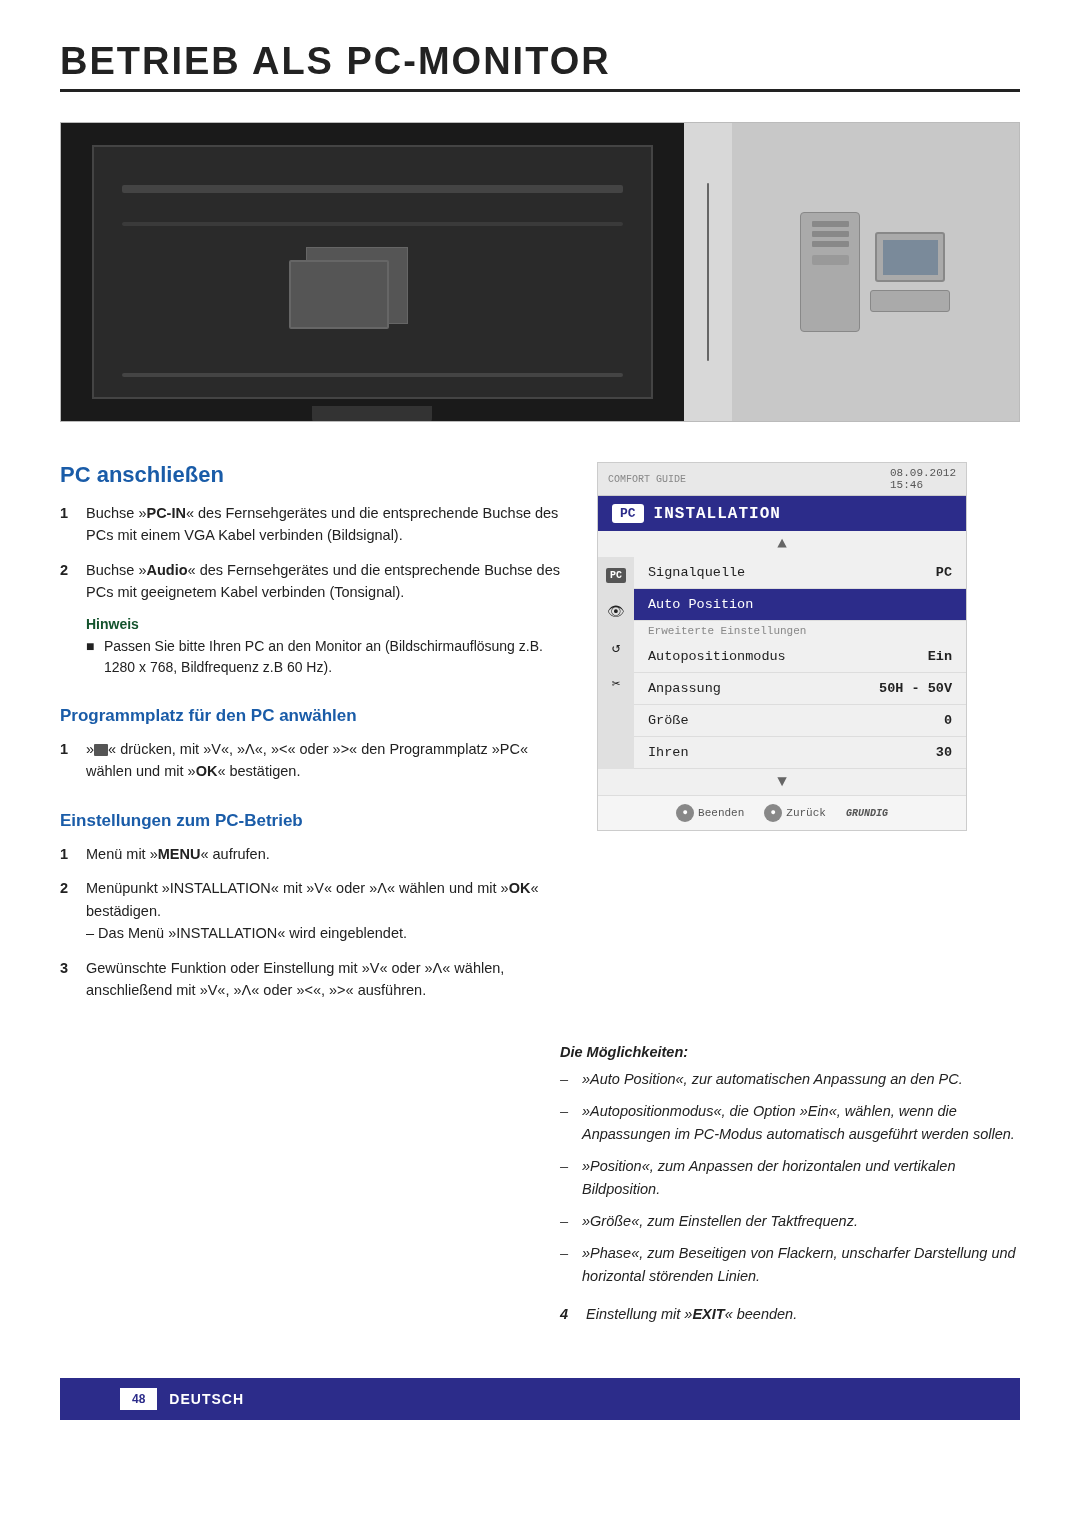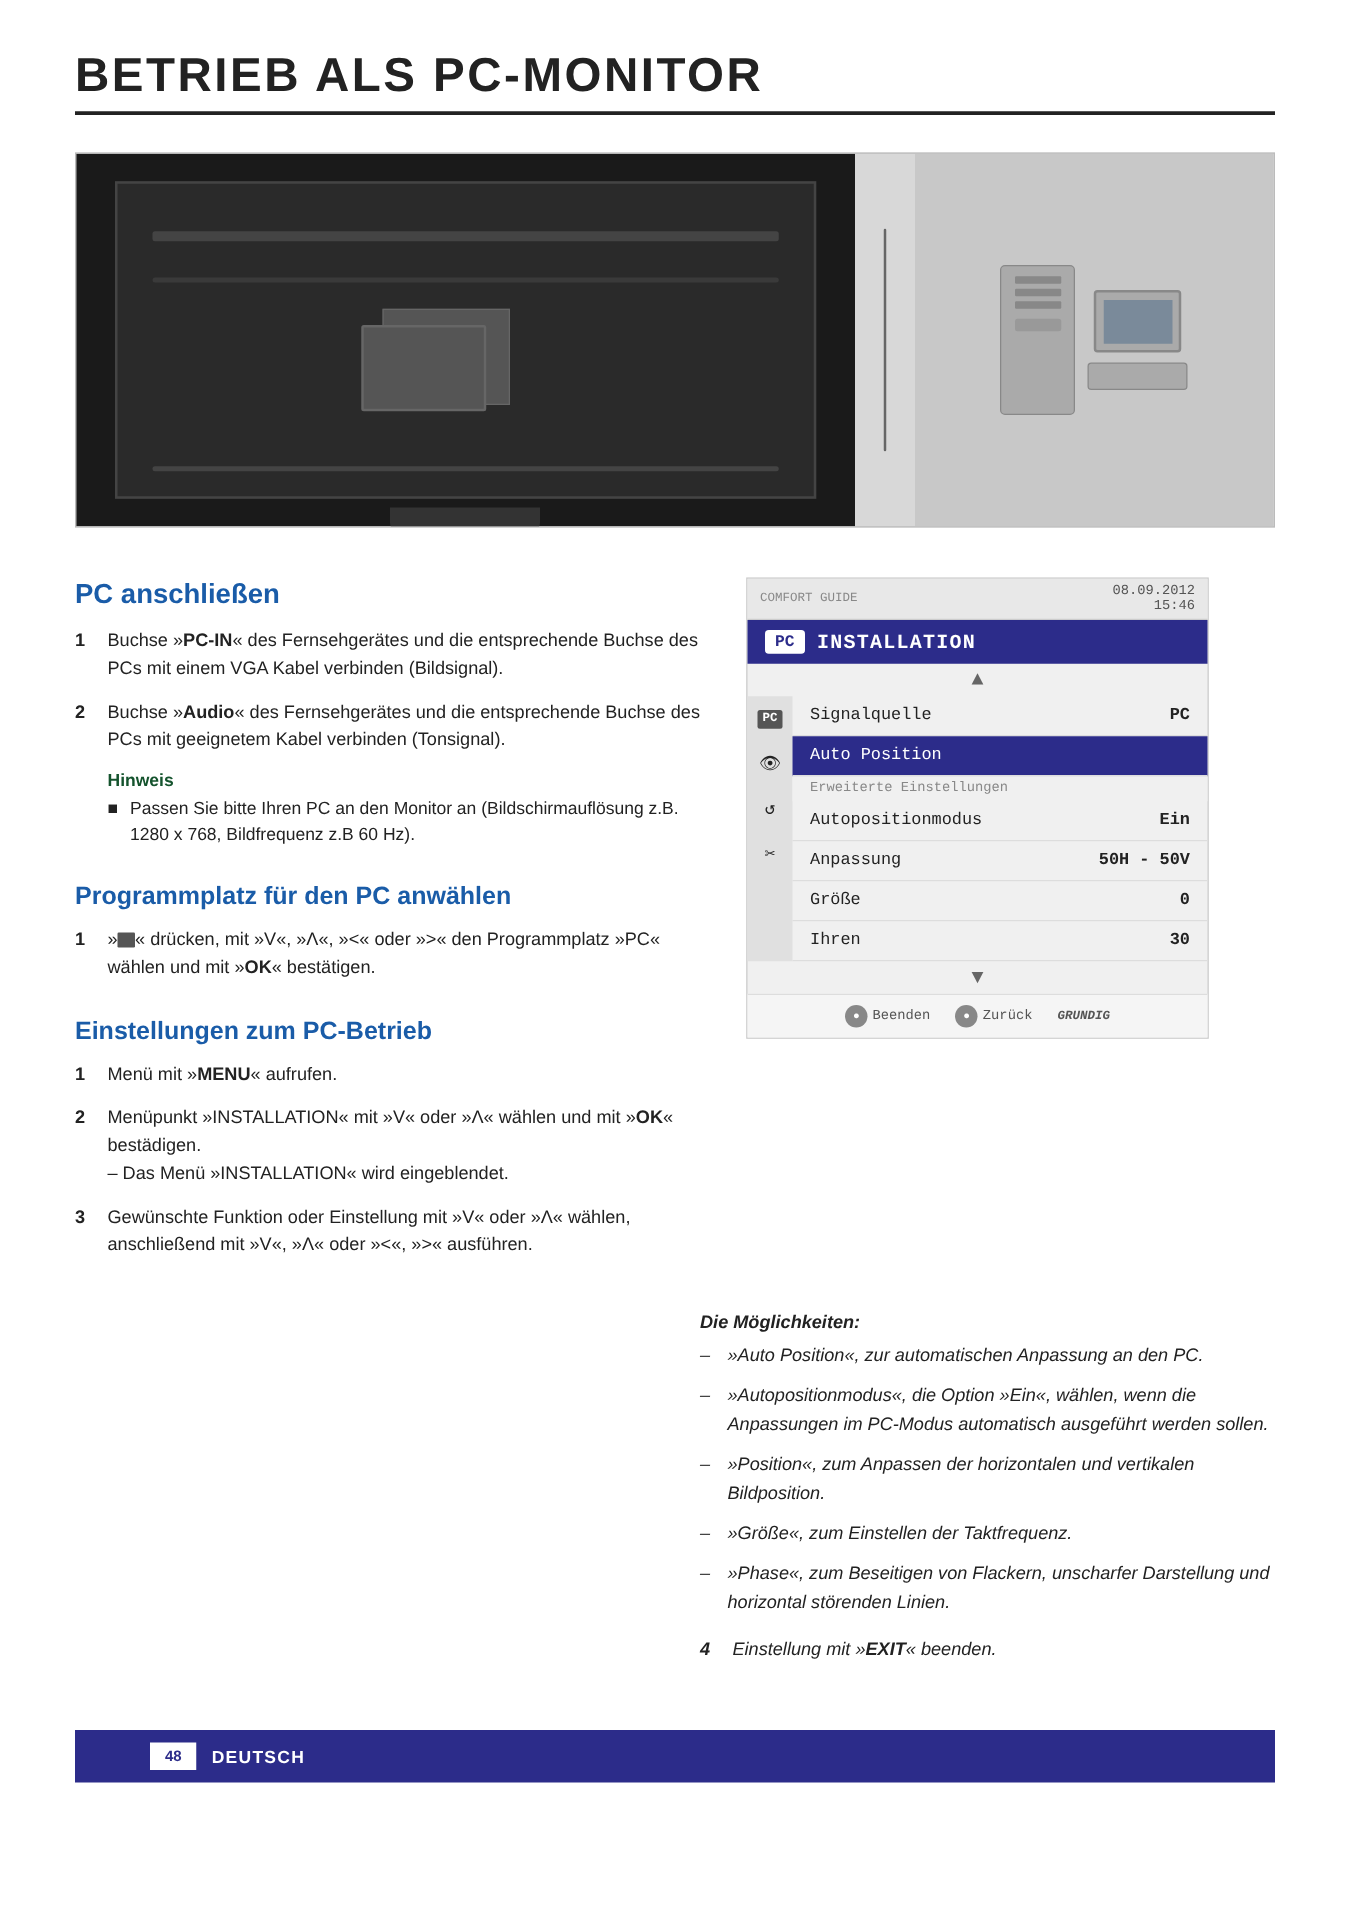--- a/index.html
+++ b/index.html
@@ -148,21 +148,21 @@
     
     .section-heading {
       font-size: 22px;
       font-weight: 900;
       color: #1a5ca8;
       margin-bottom: 14px;
       margin-top: 0;
     }
 
     .section-heading-2 {
-      font-size: 20px;
+      font-size: 17px;
       font-weight: 900;
       color: #1a5ca8;
       margin-bottom: 12px;
       margin-top: 28px;
     }
 
     
     .numbered-list {
       list-style: none;
       padding: 0;
@@ -543,21 +543,21 @@
       </ol>
 
     </div>
 
     <div class="right-col">
 
       <div class="screen-mockup">
 
         <div class="screen-top-bar">
           <span style="font-size:10px;color:#888;">COMFORT GUIDE</span>
-          <div style="text-align:right;">
+          <div style="text-align:left;">
             <span>08.09.2012</span><br>
             <span>15:46</span>
           </div>
         </div>
 
         <div class="screen-header">
           <span class="screen-header-pc-badge">PC</span>
           <span class="screen-header-title">INSTALLATION</span>
         </div>
 

